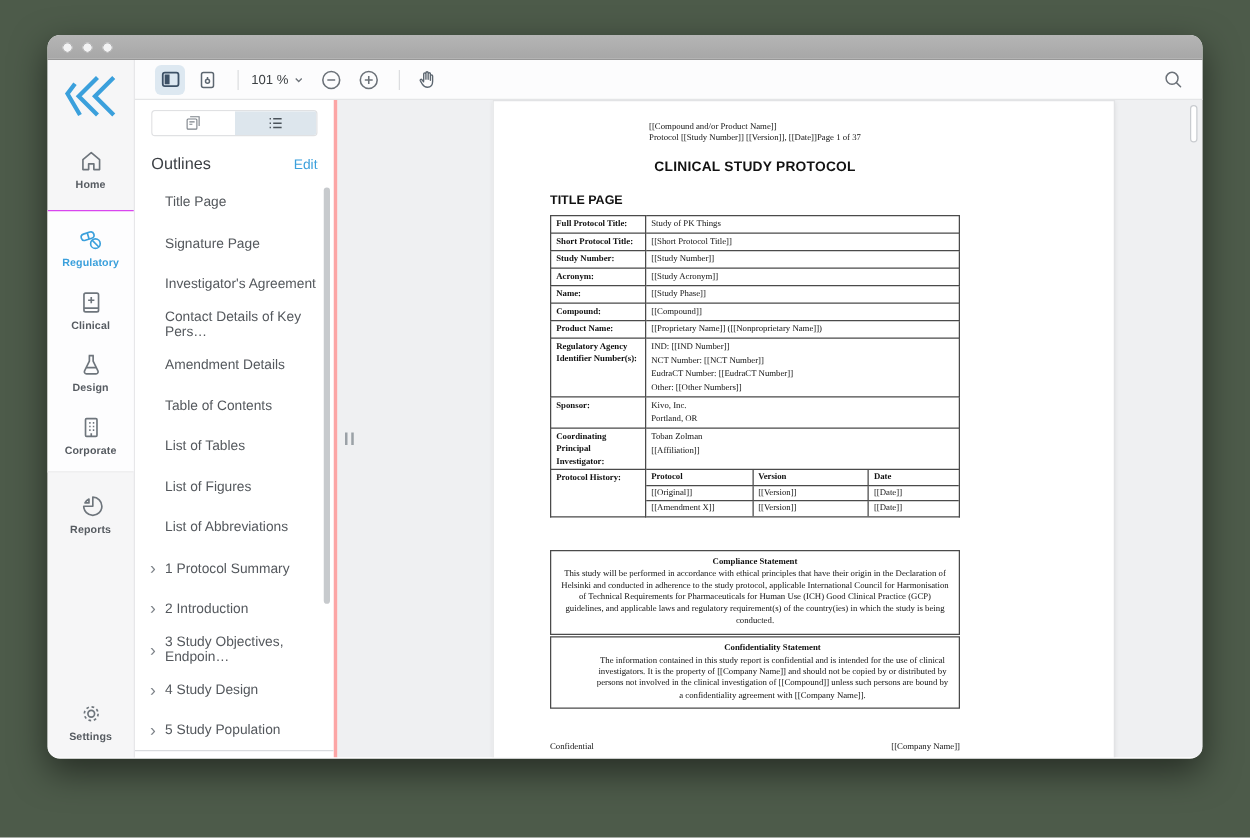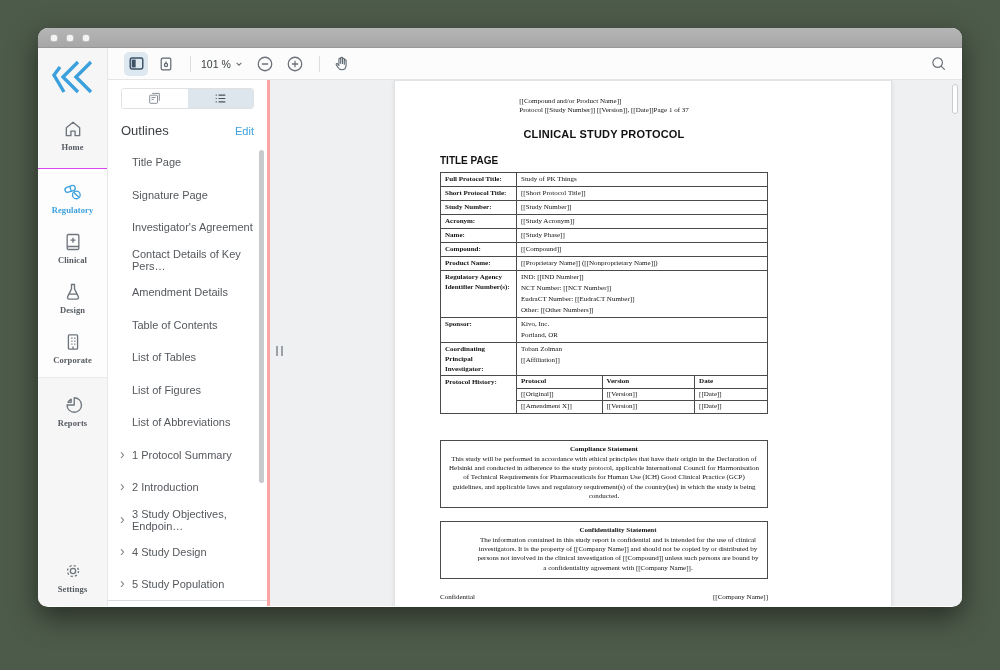--- a/index.html
+++ b/index.html
@@ -14,21 +14,21 @@
               border-bottom:1px solid #979797; display:flex; align-items:center; padding-left:12px; gap:8px; }
   .dot { width:8px; height:8px; border-radius:50%; background:#f3f3f4; box-shadow:inset 0 0 0 .5px #9b9b9b; }
 
   .app { display:flex; height:558px; }
 
   
   .rail { width:70px; background:#f6f6f7; border-right:1px solid #e7e7e9;
           display:flex; flex-direction:column; align-items:center; flex:none; }
   .logo { margin:12px 0 16px; }
   .rail-item { width:100%; padding:9px 0 8px; text-align:center; cursor:pointer; }
-  .rail-item .lab { display:block; font-size:8.5px; font-weight:700; color:#565b61; margin-top:3px; letter-spacing:.1px;font-family:Liberation Serif, serif; }
+  .rail-item .lab { display:block; font-size:8.5px; font-weight:700; color:#565b61; margin-top:3px; letter-spacing:.1px; }
   .rail-item svg { display:block; margin:0 auto; }
   .rail-group { width:100%; background:#fdfdfe; border-top:1px solid #d946ef; border-bottom:1px solid #eaeaec; margin-top:8px; padding:4px 0; }
   .rail-item.active .lab { color:#3ba0dc; }
   .rail-spacer { flex:1; }
   .rail-bottom { margin-bottom:4px; width:100%; }
 
   
   .main { flex:1; display:flex; flex-direction:column; min-width:0; }
   .toolbar { height:32px; background:#fcfcfd; border-bottom:1px solid #e4e5e7;
              display:flex; align-items:center; padding-left:16px; flex:none; }
@@ -81,21 +81,21 @@
   table.title-tbl .line { line-height:11px; }
   td.hist-wrap { padding:0 !important; }
   table.hist { width:100%; border-collapse:collapse; font-size:7px; }
   table.hist td { border:1px solid #4a4a4a; padding:1px 4px; line-height:9.5px; }
   table.hist td:first-child { border-left:none; width:34%; }
   table.hist td:last-child { border-right:none; }
   table.hist tr:first-child td { border-top:none; font-weight:700; }
   table.hist tr:last-child td { border-bottom:none; }
 
   .stmt-box { border:1px solid #4a4a4a; margin-top:26px; padding:3px 8px 5px; }
-  .stmt-box + .stmt-box { margin-top:13px;padding-left:36px; }
+  .stmt-box + .stmt-box { margin-top:1px;padding-left:36px; }
   .stmt-title { text-align:center; font-weight:700; font-size:7px; line-height:10px; }
   .stmt-body { font-size:7px; line-height:9.4px; text-align:center; margin-top:1px; }
 
   .doc-footer { position:absolute; left:45px; right:123px; top:512px;
                 display:flex; justify-content:space-between; font-size:7px; }
 
   svg { display:block; }
 </style>
 </head>
 <body>

